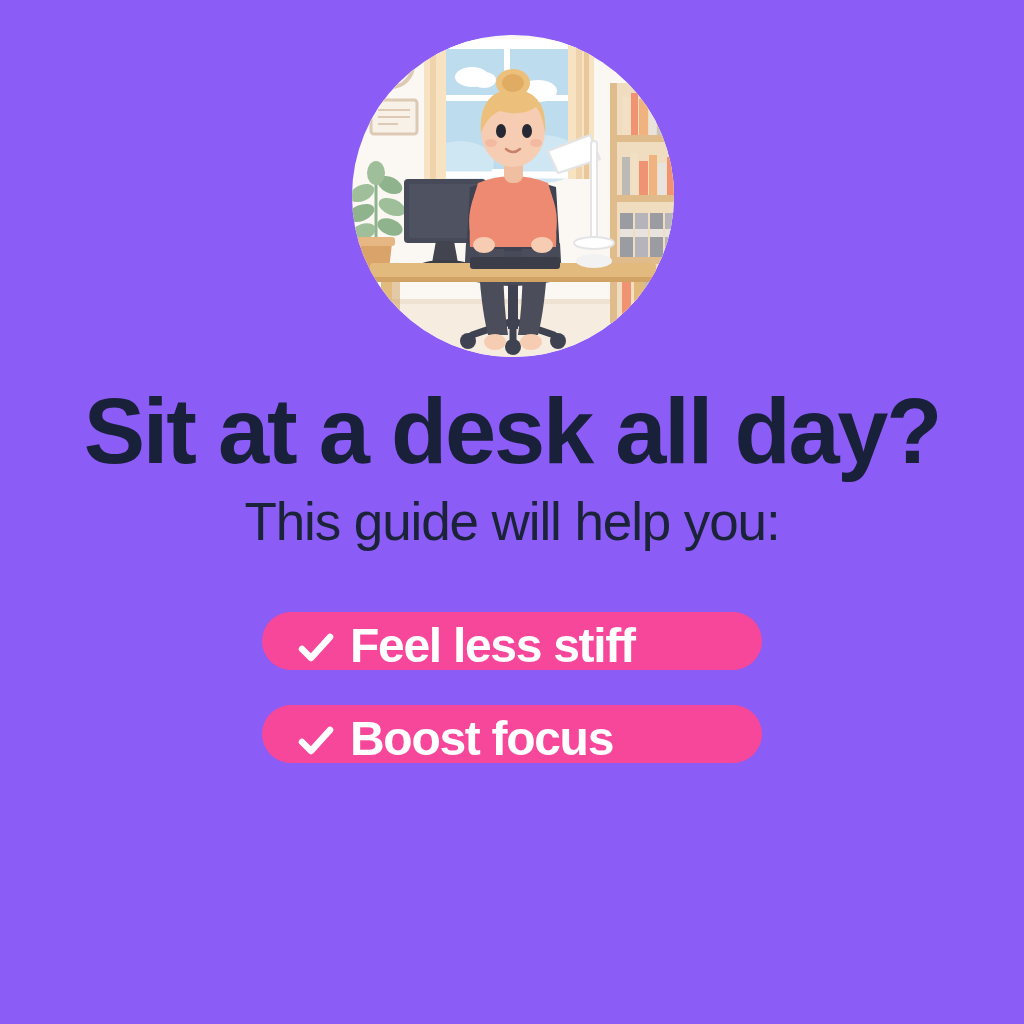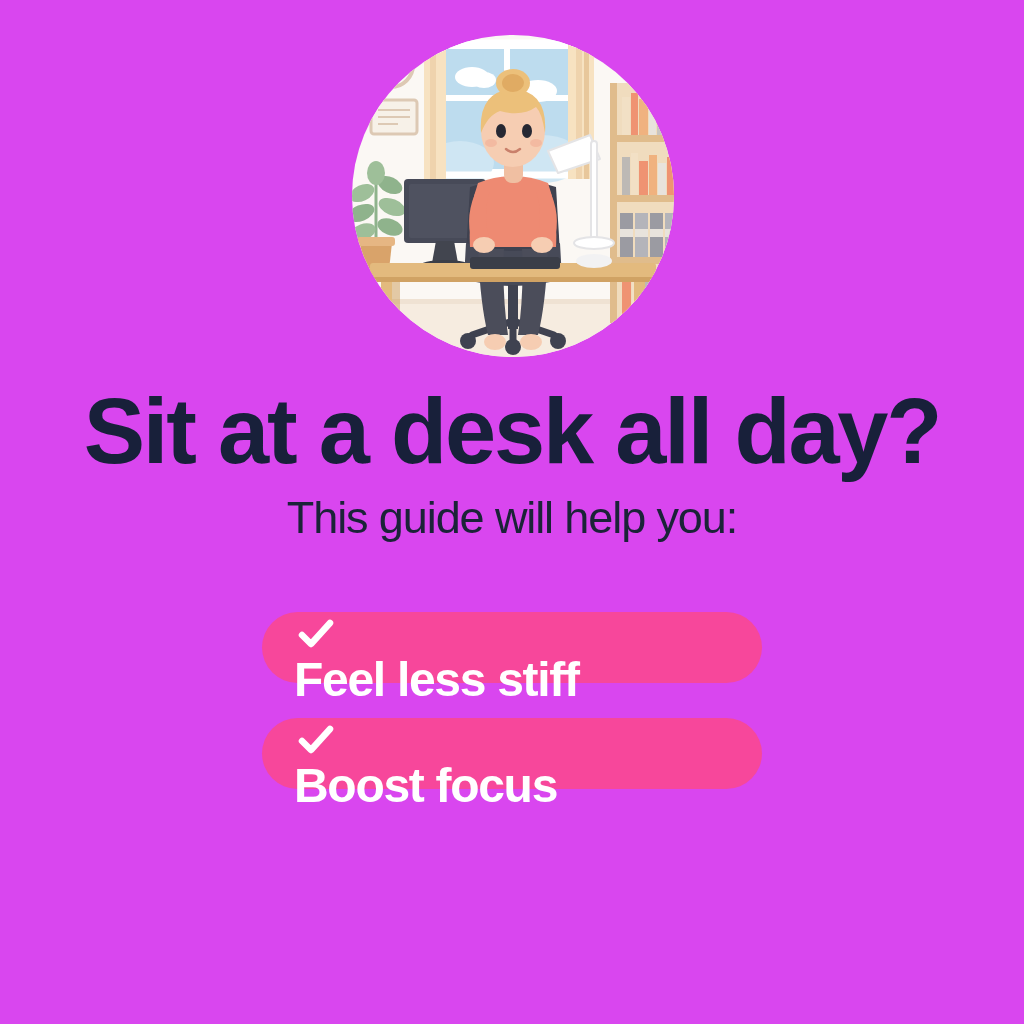--- a/index.html
+++ b/index.html
@@ -10,21 +10,21 @@
   body {
     width: 1024px;
     height: 1024px;
     font-family: "Liberation Sans", sans-serif;
     overflow: hidden;
   }
   .poster {
     position: relative;
     width: 1024px;
     height: 1024px;
-    background: #d946ef;
+    background: #8b5cf6;
     display: flex;
     flex-direction: column;
     align-items: center;
   }
 
   
   .illustration-wrap {
     position: absolute;
     left: 352px;
     top: 35px;
@@ -46,48 +46,47 @@
     letter-spacing: -2.2px;
     color: #18203a;
     white-space: nowrap;
   }
   .subhead {
     position: absolute;
     top: 495px;
     left: 0;
     width: 1024px;
     text-align: center;
-    font-size: 45px;
+    font-size: 53px;
     line-height: 1.0;
     font-weight: 400;
     letter-spacing: -1.1px;
     color: #1b2338;
     white-space: nowrap;
   }
 
   
   .pill-list {
     position: absolute;
     top: 612px;
     left: 262px;
     width: 500px;
     display: flex;
     flex-direction: column;
     gap: 35px;
   }
   .pill {
     position: relative;
-    height: 71px;
+    height: 58px;
     border-radius: 40px;
     background: #f7479b;
     display: flex;
-    align-items: flex-start;
+    align-items: flex-end;
     padding-left: 32px;
     box-sizing: border-box;
-    flex-direction: column;
   }
   .pill-check {
     flex: 0 0 auto;
     width: 44px;
     height: 44px;
     margin-right: 12px;
     display: flex;
     align-items: center;
     justify-content: center;
   }

